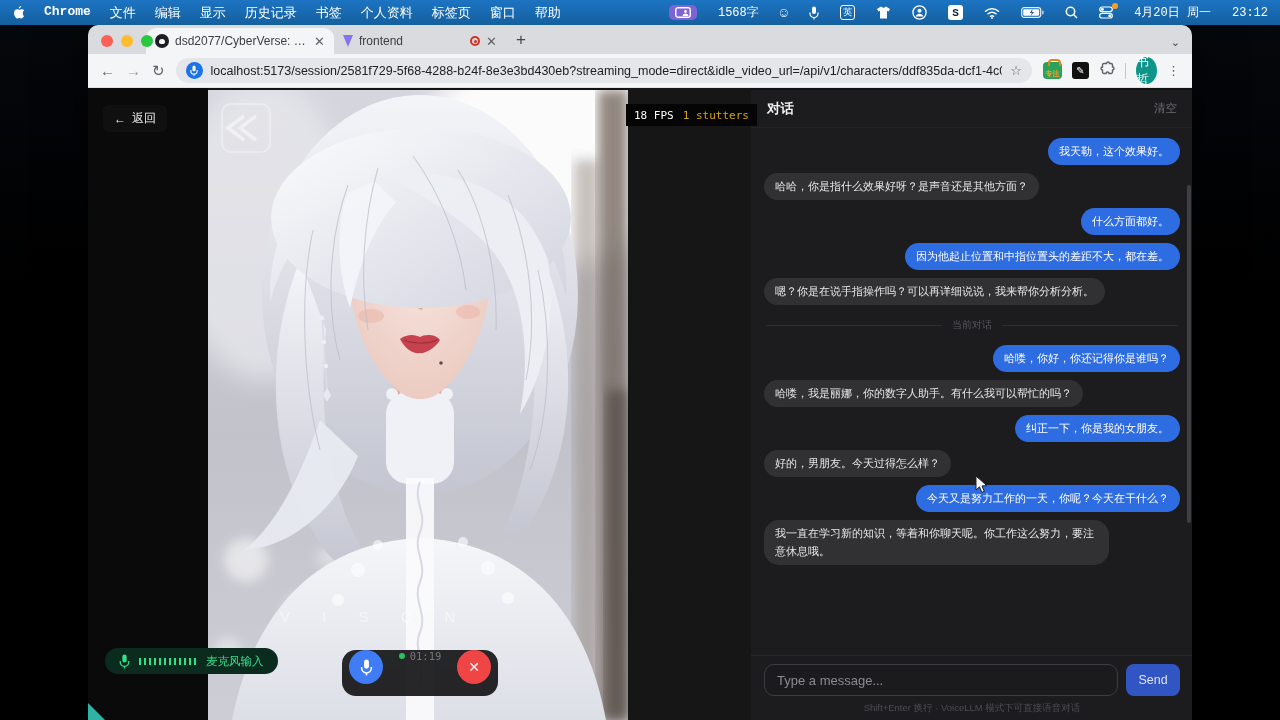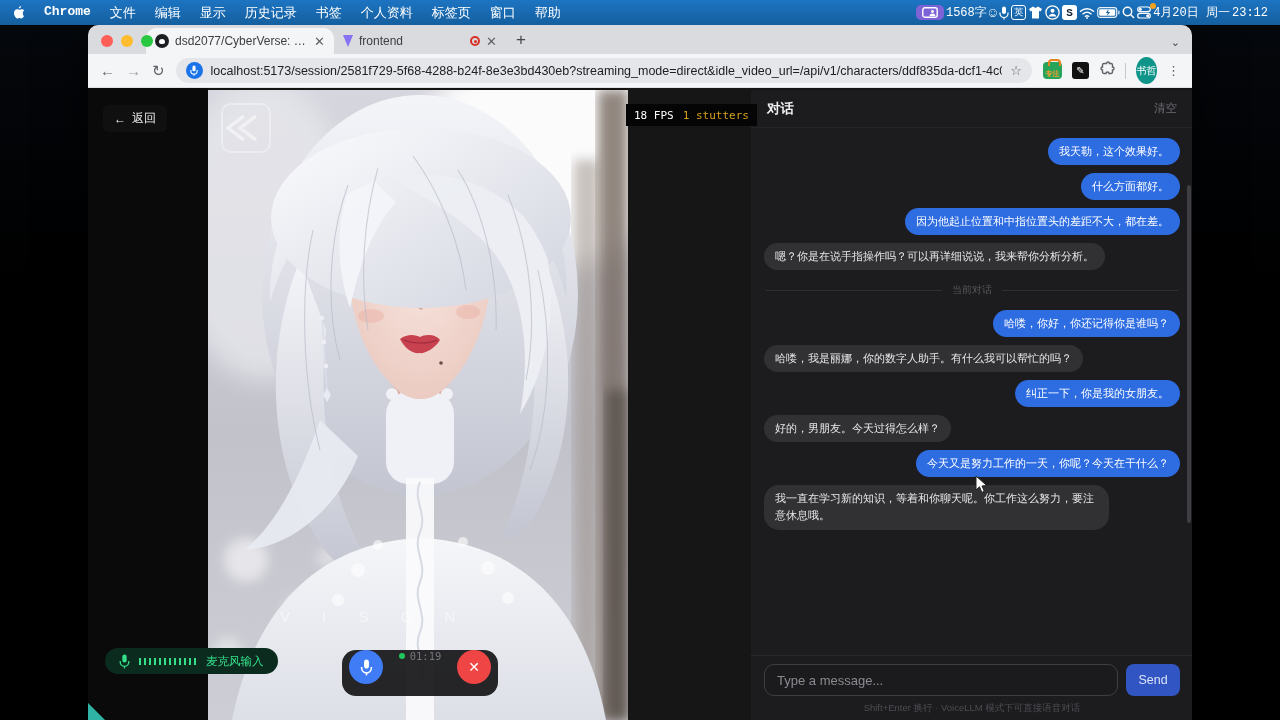--- a/index.html
+++ b/index.html
@@ -8,21 +8,21 @@
   .screen { position:relative; width:1280px; height:720px; background:linear-gradient(#05080d,#000 40%); overflow:hidden; }
 
   
   .menubar { position:absolute; top:0; left:0; right:0; height:25px;
     background:linear-gradient(#1d74c2,#145f9f); display:flex; align-items:center;
     color:#fff; font-size:13px; padding:0 12px; z-index:50;font-family:Liberation Mono, monospace; }
   .menu-left { display:flex; align-items:center; gap:19px; }
   .apple-logo { width:13px; height:15px; display:inline-block; }
   .menu-item { color:#fff; }
   .menu-item.bold { font-weight:bold; }
-  .menu-right { margin-left:auto; display:flex; align-items:center; gap:2px; font-size:12px; }
+  .menu-right { margin-left:auto; display:flex; align-items:center; gap:21px; font-size:12px; }
   .mb-icon { display:inline-flex; align-items:center; justify-content:center; color:#fff; }
   .screenshare-pill { background:#7d63d6; border-radius:5px; padding:2px 6px; display:flex; align-items:center; }
   .im-box { width:15px; height:15px; border:1.5px solid #fff; border-radius:3px; font-size:9px;
     display:flex; align-items:center; justify-content:center; }
   .s-box { width:15px; height:15px; background:#fff; color:#123; border-radius:3px; font-weight:bold;
     font-size:11px; display:flex; align-items:center; justify-content:center; }
   .cc-toggle { position:relative; }
   .cc-dot { position:absolute; top:-3px; right:-5px; width:6px; height:6px; border-radius:50%; background:#f6a21c; }
 
   
@@ -52,21 +52,21 @@
   .urlbar { flex:1; height:25px; background:#e4e6ea; border-radius:13px; display:flex; align-items:center; gap:8px; padding:0 10px; min-width:0; }
   .mic-badge { width:17px; height:17px; border-radius:50%; background:#1a73e8; display:flex; align-items:center; justify-content:center; flex:none; }
   .url-text { flex:1; font-size:12.5px; color:#202124; white-space:nowrap; overflow:hidden; }
   .star { color:#5f6368; font-size:13px; flex:none; }
   .ext { display:flex; align-items:center; gap:10px; }
   .ext-focus { width:19px; height:17px; background:#27a35a; border-radius:4px; position:relative;
     display:flex; align-items:flex-end; justify-content:center; color:#ff9d2e; font-size:7px; font-weight:bold; }
   .ext-focus::before { content:""; position:absolute; top:-3px; left:5px; width:9px; height:5px; border:2px solid #e8821e; border-bottom:none; border-radius:4px 4px 0 0; }
   .ext-shot { width:17px; height:17px; background:#111; border-radius:3px; color:#fff; font-size:10px; display:flex; align-items:center; justify-content:center; }
   .ext-sep { width:1px; height:16px; background:#c6c8cc; }
-  .avatar { width:21px; height:27px; border-radius:50%; background:#0e9488; color:#fff; font-size:10px;
+  .avatar { width:21px; height:27px; border-radius:50%; background:#0e9488; color:#fff; font-size:13px;
     display:flex; align-items:center; justify-content:center; }
   .kebab { color:#5f6368; font-size:13px; letter-spacing:0; }
 
   
   .content { position:absolute; top:63px; left:0; right:0; bottom:0; background:#131314; }
   .left-col { position:absolute; left:0; top:0; width:120px; bottom:0; background:#0a0a0b; }
   .gap-col { position:absolute; left:540px; top:0; width:123px; bottom:0; background:#161617; }
 
   .video { position:absolute; left:120px; top:2px; width:420px; height:630px; overflow:hidden; background:#fdba74; }
 
@@ -447,20 +447,21 @@
 
       <div class="teal-wedge"></div>
 
       <div class="chat">
         <div class="chat-header">
           <span class="chat-title">对话</span>
           <span class="chat-clear">清空</span>
         </div>
         <div class="chat-messages">
             <div class="bubble user">我天勒，这个效果好。</div>
+            <div class="bubble bot">哈哈，你是指什么效果好呀？是声音还是其他方面？</div>
             <div class="bubble user">什么方面都好。</div>
             <div class="bubble user">因为他起止位置和中指位置头的差距不大，都在差。</div>
             <div class="bubble bot">嗯？你是在说手指操作吗？可以再详细说说，我来帮你分析分析。</div>
             <div class="divider">
               <span class="line"></span>
               <span class="divider-label">当前对话</span>
               <span class="line"></span>
             </div>
             <div class="bubble user">哈喽，你好，你还记得你是谁吗？</div>
             <div class="bubble bot">哈喽，我是丽娜，你的数字人助手。有什么我可以帮忙的吗？</div>

